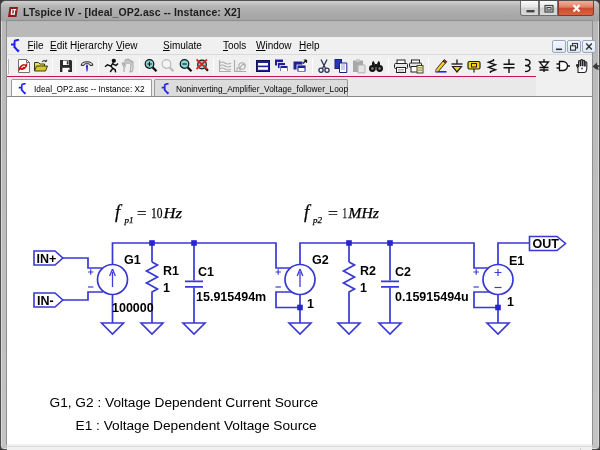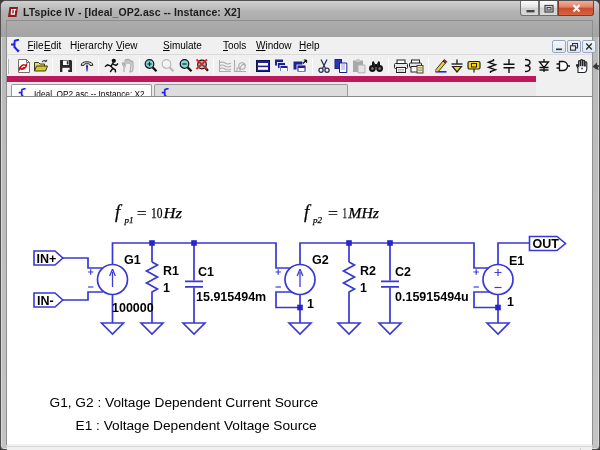--- a/index.html
+++ b/index.html
@@ -3,42 +3,42 @@
 <meta charset="utf-8">
 <style>
   * { margin:0; padding:0; box-sizing:border-box; }
   html,body { width:600px; height:450px; overflow:hidden; background:#3a3a3a;
     font-family:"Liberation Sans", sans-serif; }
   .abs { position:absolute; }
   #win { position:absolute; left:0; top:0; width:600px; height:450px;
     border-radius:6px 6px 4px 4px;
     background:linear-gradient(to bottom,#d6d6d6,#aeaeae 20px,#b9b9b9 21px,#c4c4c4 444px,#bdbdbd);
     border:1px solid #4f4f4f; box-shadow:inset 1px 0 0 #d9d9d9, inset -1px 0 0 #d9d9d9, inset 0 -1px 0 #dedede; }
-  #titlebar { position:absolute; left:0px; top:0px; width:598px; height:36px;
+  #titlebar { position:absolute; left:0px; top:0px; width:598px; height:20px;
     background:linear-gradient(to bottom,#d0d0d0,#b3b3b3 30%,#a9a9a9 70%,#a3a3a3);
     border-radius:5px 5px 0 0; }
   #titletext { position:absolute; left:22px; top:4.5px; font-size:10.5px; font-weight:bold;
     color:#1c1c1c; letter-spacing:0.1px; }
   
   .wbtn { position:absolute; top:0px; height:15px;
     border:1px solid #6e6e6e; border-top:none;
     background:linear-gradient(to bottom,#fdfdfd,#e3e3e3 45%,#cfcfcf 50%,#dadada); }
   #btnmin  { left:519px; width:19px; border-radius:0 0 0 3px; }
   #btnmax  { left:538px; width:19px; }
   #btnclose{ left:557px; width:36px; border-radius:0 0 3px 0;
     background:linear-gradient(to bottom,#f0b0a0,#e08060 45%,#cc4a30 50%,#d9633f); border-color:#8c3626; }
   
   #client { position:absolute; left:6px; top:20px; width:585px; height:423px; background:#f0f0f0;margin-top:16px; }
   #menubar { position:absolute; left:0; top:0; width:585px; height:17px; background:#f0f0f0;
     font-size:10px; color:#000; }
   .mi { position:absolute; top:3px; }
   #toolbar { position:absolute; left:0; top:17px; width:585px; height:22px; background:#f0f0f0;
     border-top:1px solid #dadada; }
   #tabbar { position:absolute; left:0; top:39px; width:529px; height:21px; background:#e9e9e9;
-    border-top:6px solid #be185d; }
+    border-top:1px solid #be185d; }
   .tab { position:absolute; top:2px; height:19px; font-size:8.3px; color:#000;
     border:1px solid #9a9a9a; border-bottom:none; border-radius:2px 2px 0 0; }
   #tab1 { left:4px; width:141px; background:#fdfdfd; }
   #tab2 { left:147px; width:194px; background:#dcdcdc; }
   #schem { position:absolute; left:0; top:59px; width:585px; height:348px; background:#ffffff;
     border-top:1px solid #888; }
   #statusbar { position:absolute; left:0; top:409px; width:585px; height:14px; background:#f0f0f0;
     border-top:1px solid #d9d9d9; }
   .sep { position:absolute; top:3px; width:1px; height:16px; background:#c7c7c7;
     border-right:1px solid #fdfdfd; }
@@ -70,21 +70,21 @@
           <path d="M14.5,3 L20.5,9.5 M20.5,3 L14.5,9.5" stroke="#f8f8f8" stroke-width="2.2"></path>
         </svg></div>
   </div>
   <div class="abs" style="left:5px;top:19px;width:587px;height:425px;border:1px solid #8f8f8f"></div>
   <div id="client">
     <div id="menubar">
       <svg class="abs" style="left:2px;top:2px" width="14" height="14" viewBox="0 0 14 14">
         <path d="M5,2 L10,0.5 M5.5,2.5 L5.5,9 M2,5.5 L5.5,5.5 M5.5,8 L9,12 L10,11" stroke="#2222ee" stroke-width="2" fill="none"></path>
       </svg>
       <span class="mi" style="left:20.5px"><u>F</u>ile</span>
-      <span class="mi" style="left:37px"><u>E</u>dit</span>
+      <span class="mi" style="left:43px"><u>E</u>dit</span>
       <span class="mi" style="left:63px">H<u>i</u>erarchy</span>
       <span class="mi" style="left:109px"><u>V</u>iew</span>
       <span class="mi" style="left:156px"><u>S</u>imulate</span>
       <span class="mi" style="left:216px"><u>T</u>ools</span>
       <span class="mi" style="left:249px"><u>W</u>indow</span>
       <span class="mi" style="left:292px"><u>H</u>elp</span>
       <div class="mdib" style="left:545px"><svg width="12" height="11">
             <rect x="3" y="7.5" width="6" height="1.6" fill="#333"></rect>
           </svg></div>
       <div class="mdib" style="left:560px"><svg width="12" height="11">
@@ -309,20 +309,21 @@
       <div class="tab" id="tab1">
         <svg class="abs" style="left:5px;top:3px" width="12" height="12" viewBox="0 0 14 14">
           <path d="M5,2 L10,0.5 M5.5,2.5 L5.5,9 M2,5.5 L5.5,5.5 M5.5,8 L9,12 L10,11" stroke="#2222ee" stroke-width="2" fill="none"></path>
         </svg>
         <span class="abs" style="left:22px;top:4px">Ideal_OP2.asc -- Instance: X2</span>
       </div>
       <div class="tab" id="tab2">
         <svg class="abs" style="left:5px;top:3px" width="12" height="12" viewBox="0 0 14 14">
           <path d="M5,2 L10,0.5 M5.5,2.5 L5.5,9 M2,5.5 L5.5,5.5 M5.5,8 L9,12 L10,11" stroke="#2222ee" stroke-width="2" fill="none"></path>
         </svg>
+        <span class="abs" style="left:21px;top:4px">Noninverting_Amplifier_Voltage_follower_Loop</span>
       </div>
     </div>
     <div id="schem">
       <svg width="585" height="348" viewBox="7 81 585 348">
 
         <g stroke="#3838d4" stroke-width="1.7" fill="none">
           <path d="M63,242 H88 V252 H102"></path>
           <path d="M63,284 H88 V276 H103"></path>
           <path d="M112.5,248 V227 H276 V252 H290"></path>
           <path d="M292,276 H276 V291.5 H300"></path>

